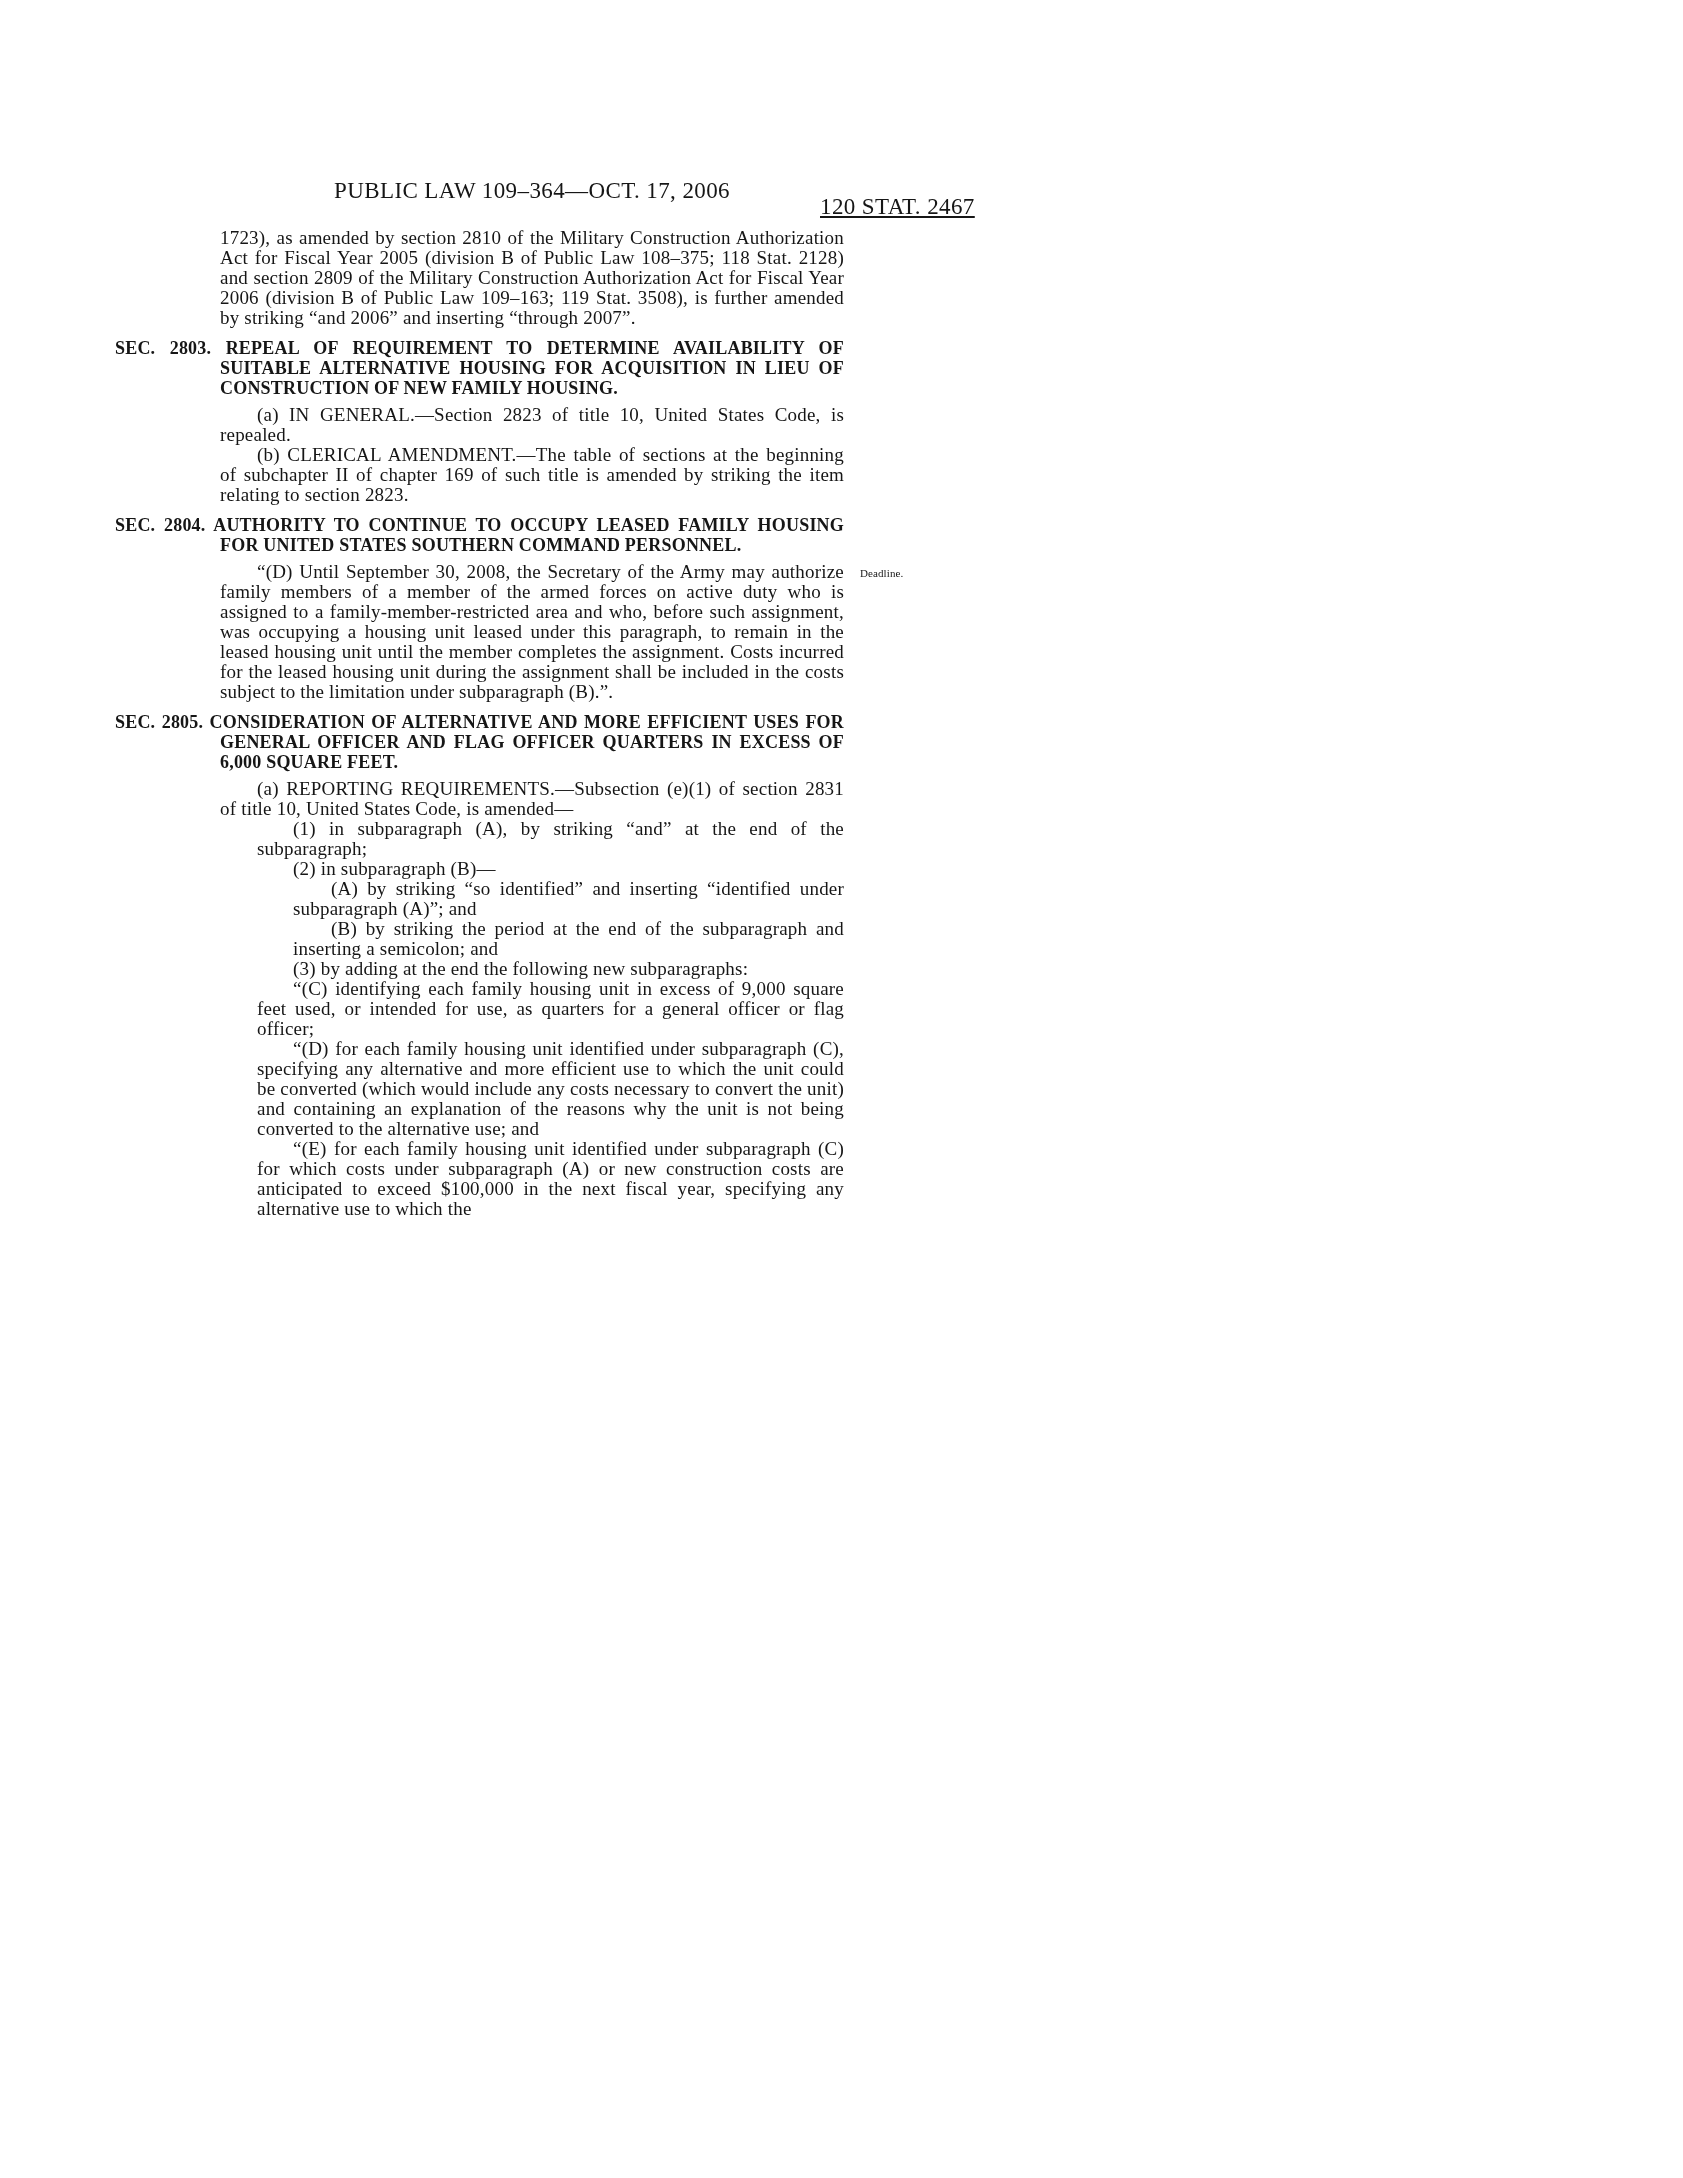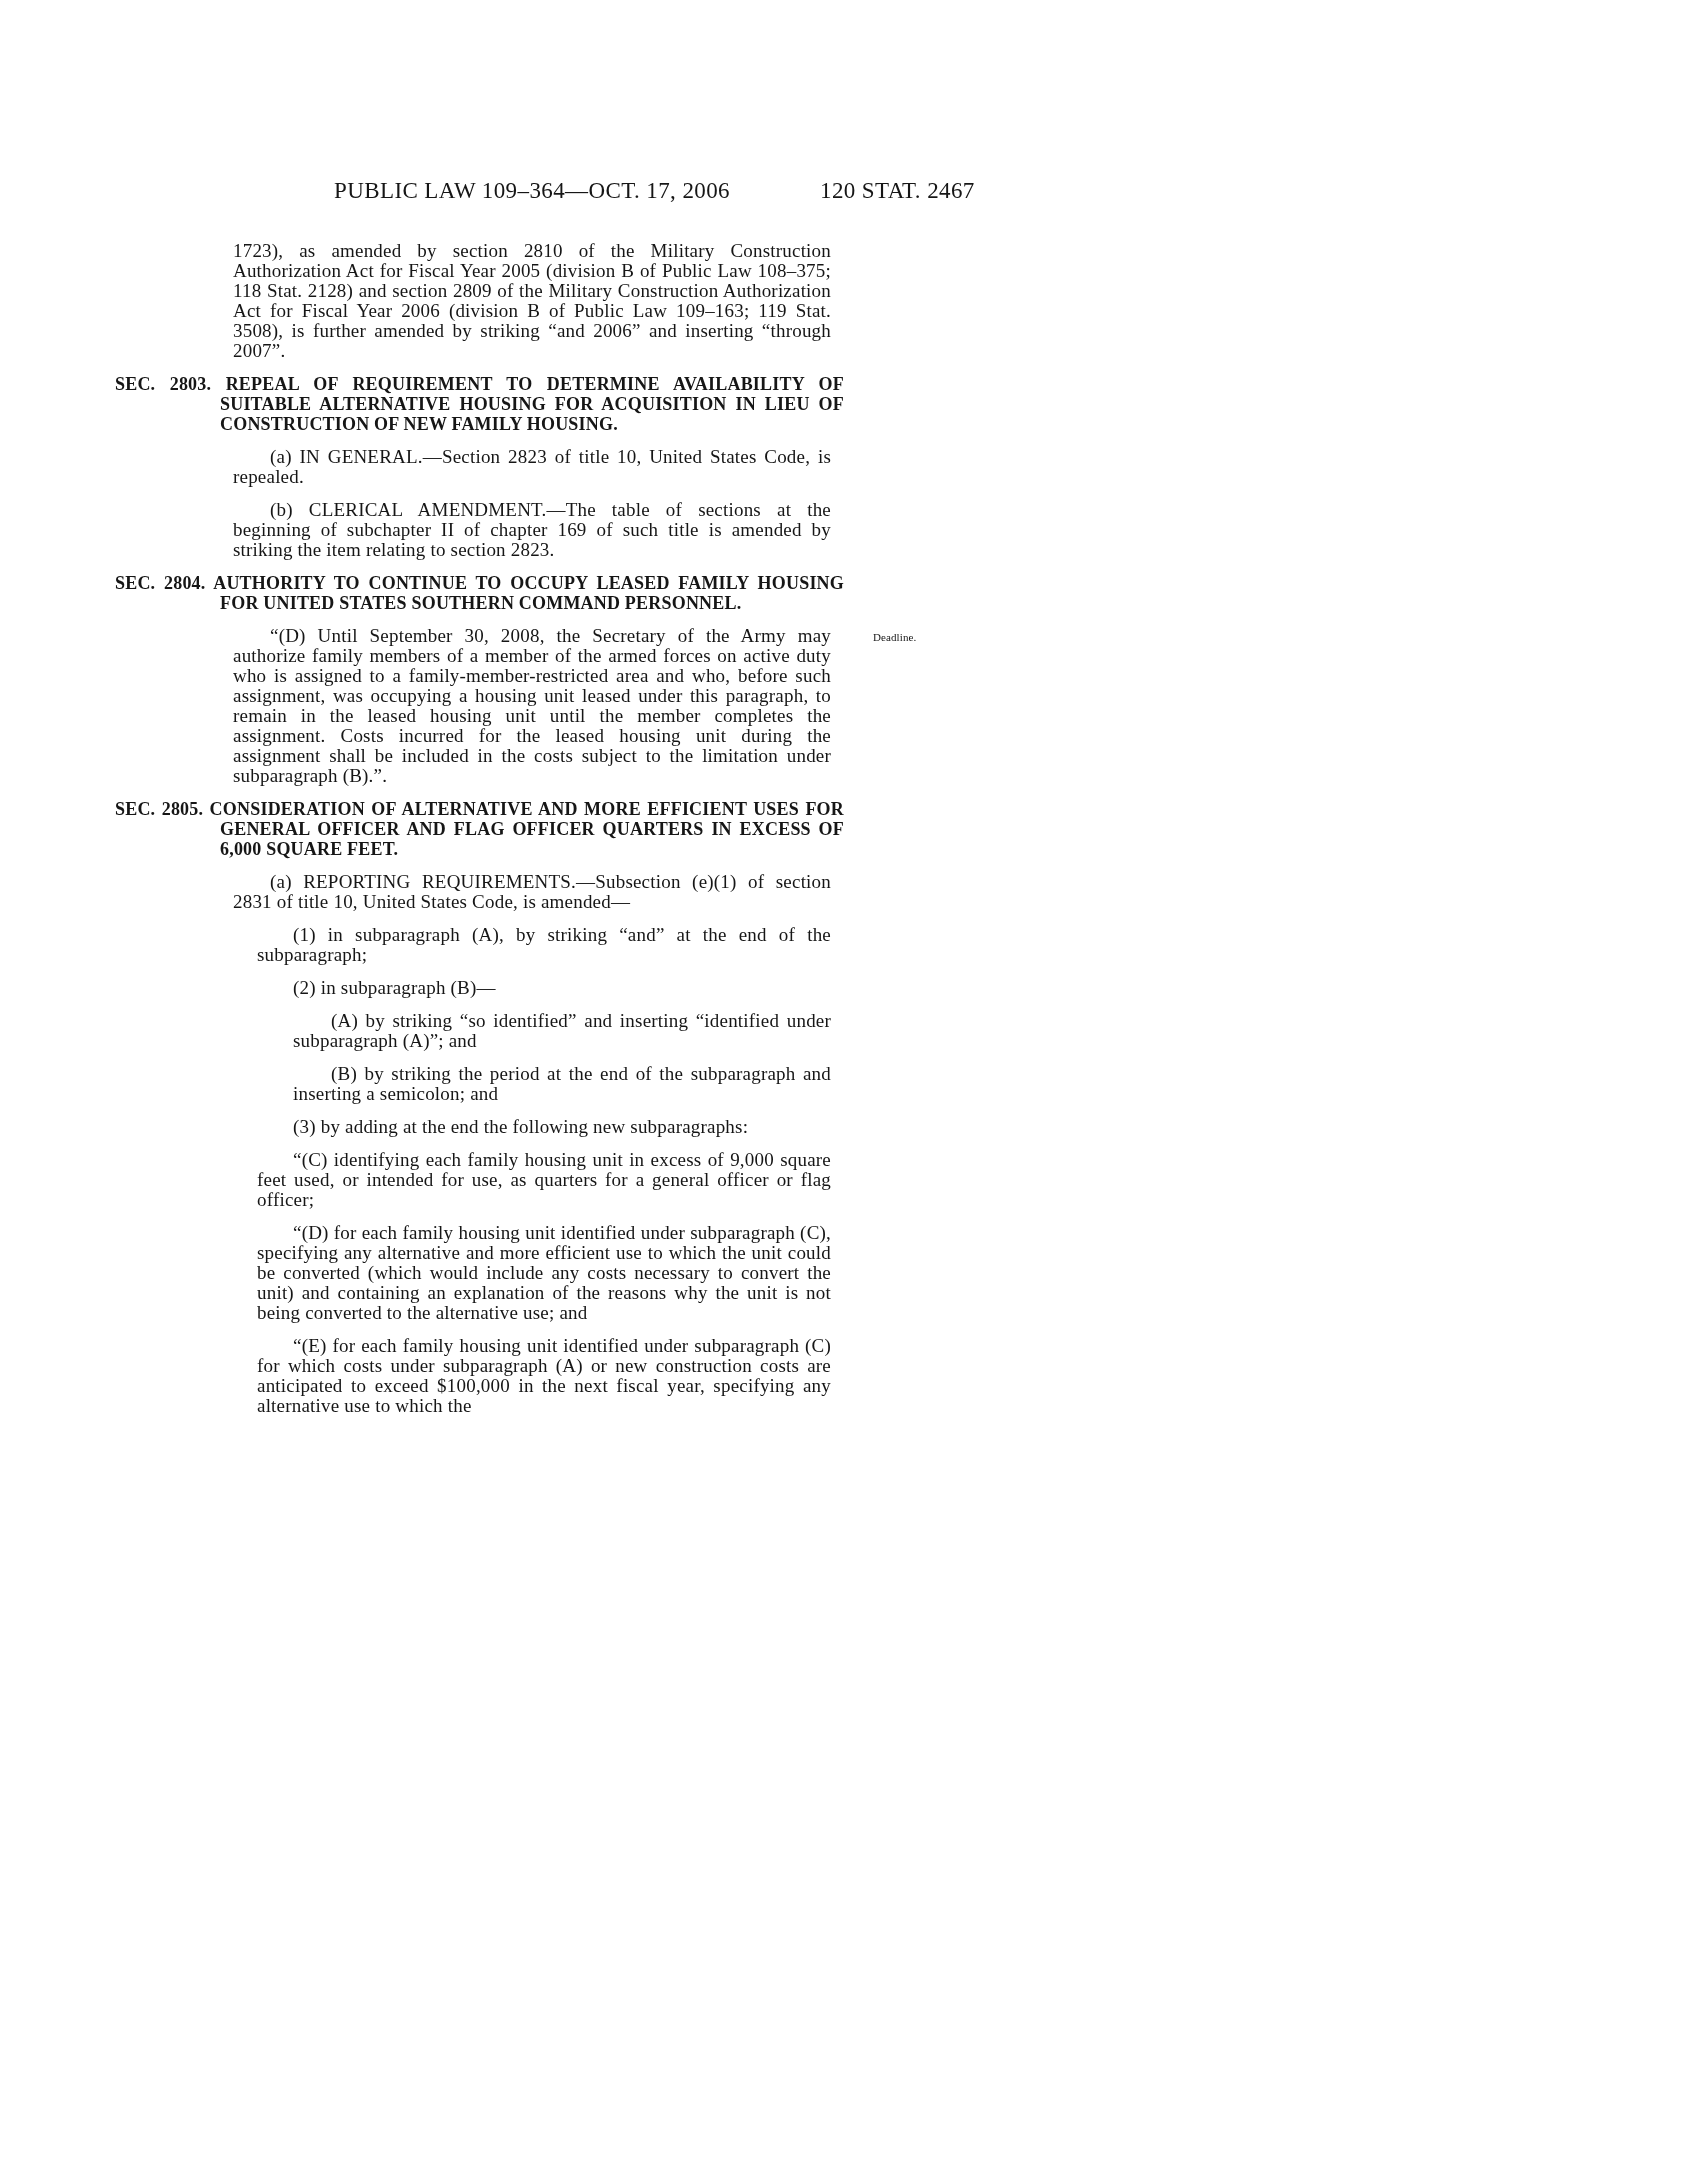--- a/index.html
+++ b/index.html
@@ -24,37 +24,38 @@
     font-size: 23px;
     letter-spacing: 0.4px;
     white-space: nowrap;
   }
   .law-title {
     display: block;
     text-align: center;
   }
   .stat-page {
     position: absolute;
-    top: 0;
+    top: 16px;
     left: 600px;
     width: 257px;
     text-align: left;
+    text-decoration: underline;
   }
   .column {
     position: absolute;
     top: 228px;
     left: 220px;
     width: 624px;
     font-size: 19px;
     line-height: 20px;
     letter-spacing: 0.2px;
     text-align: justify;
   }
   .column p {
-    margin: 13px;
+    margin: 0;
     padding: 0;
   }
   .para {
     text-indent: 37px;
   }
   .para.flush {
     text-indent: 0;
   }
   .para.lvl1 {
     margin-left: 37px;

